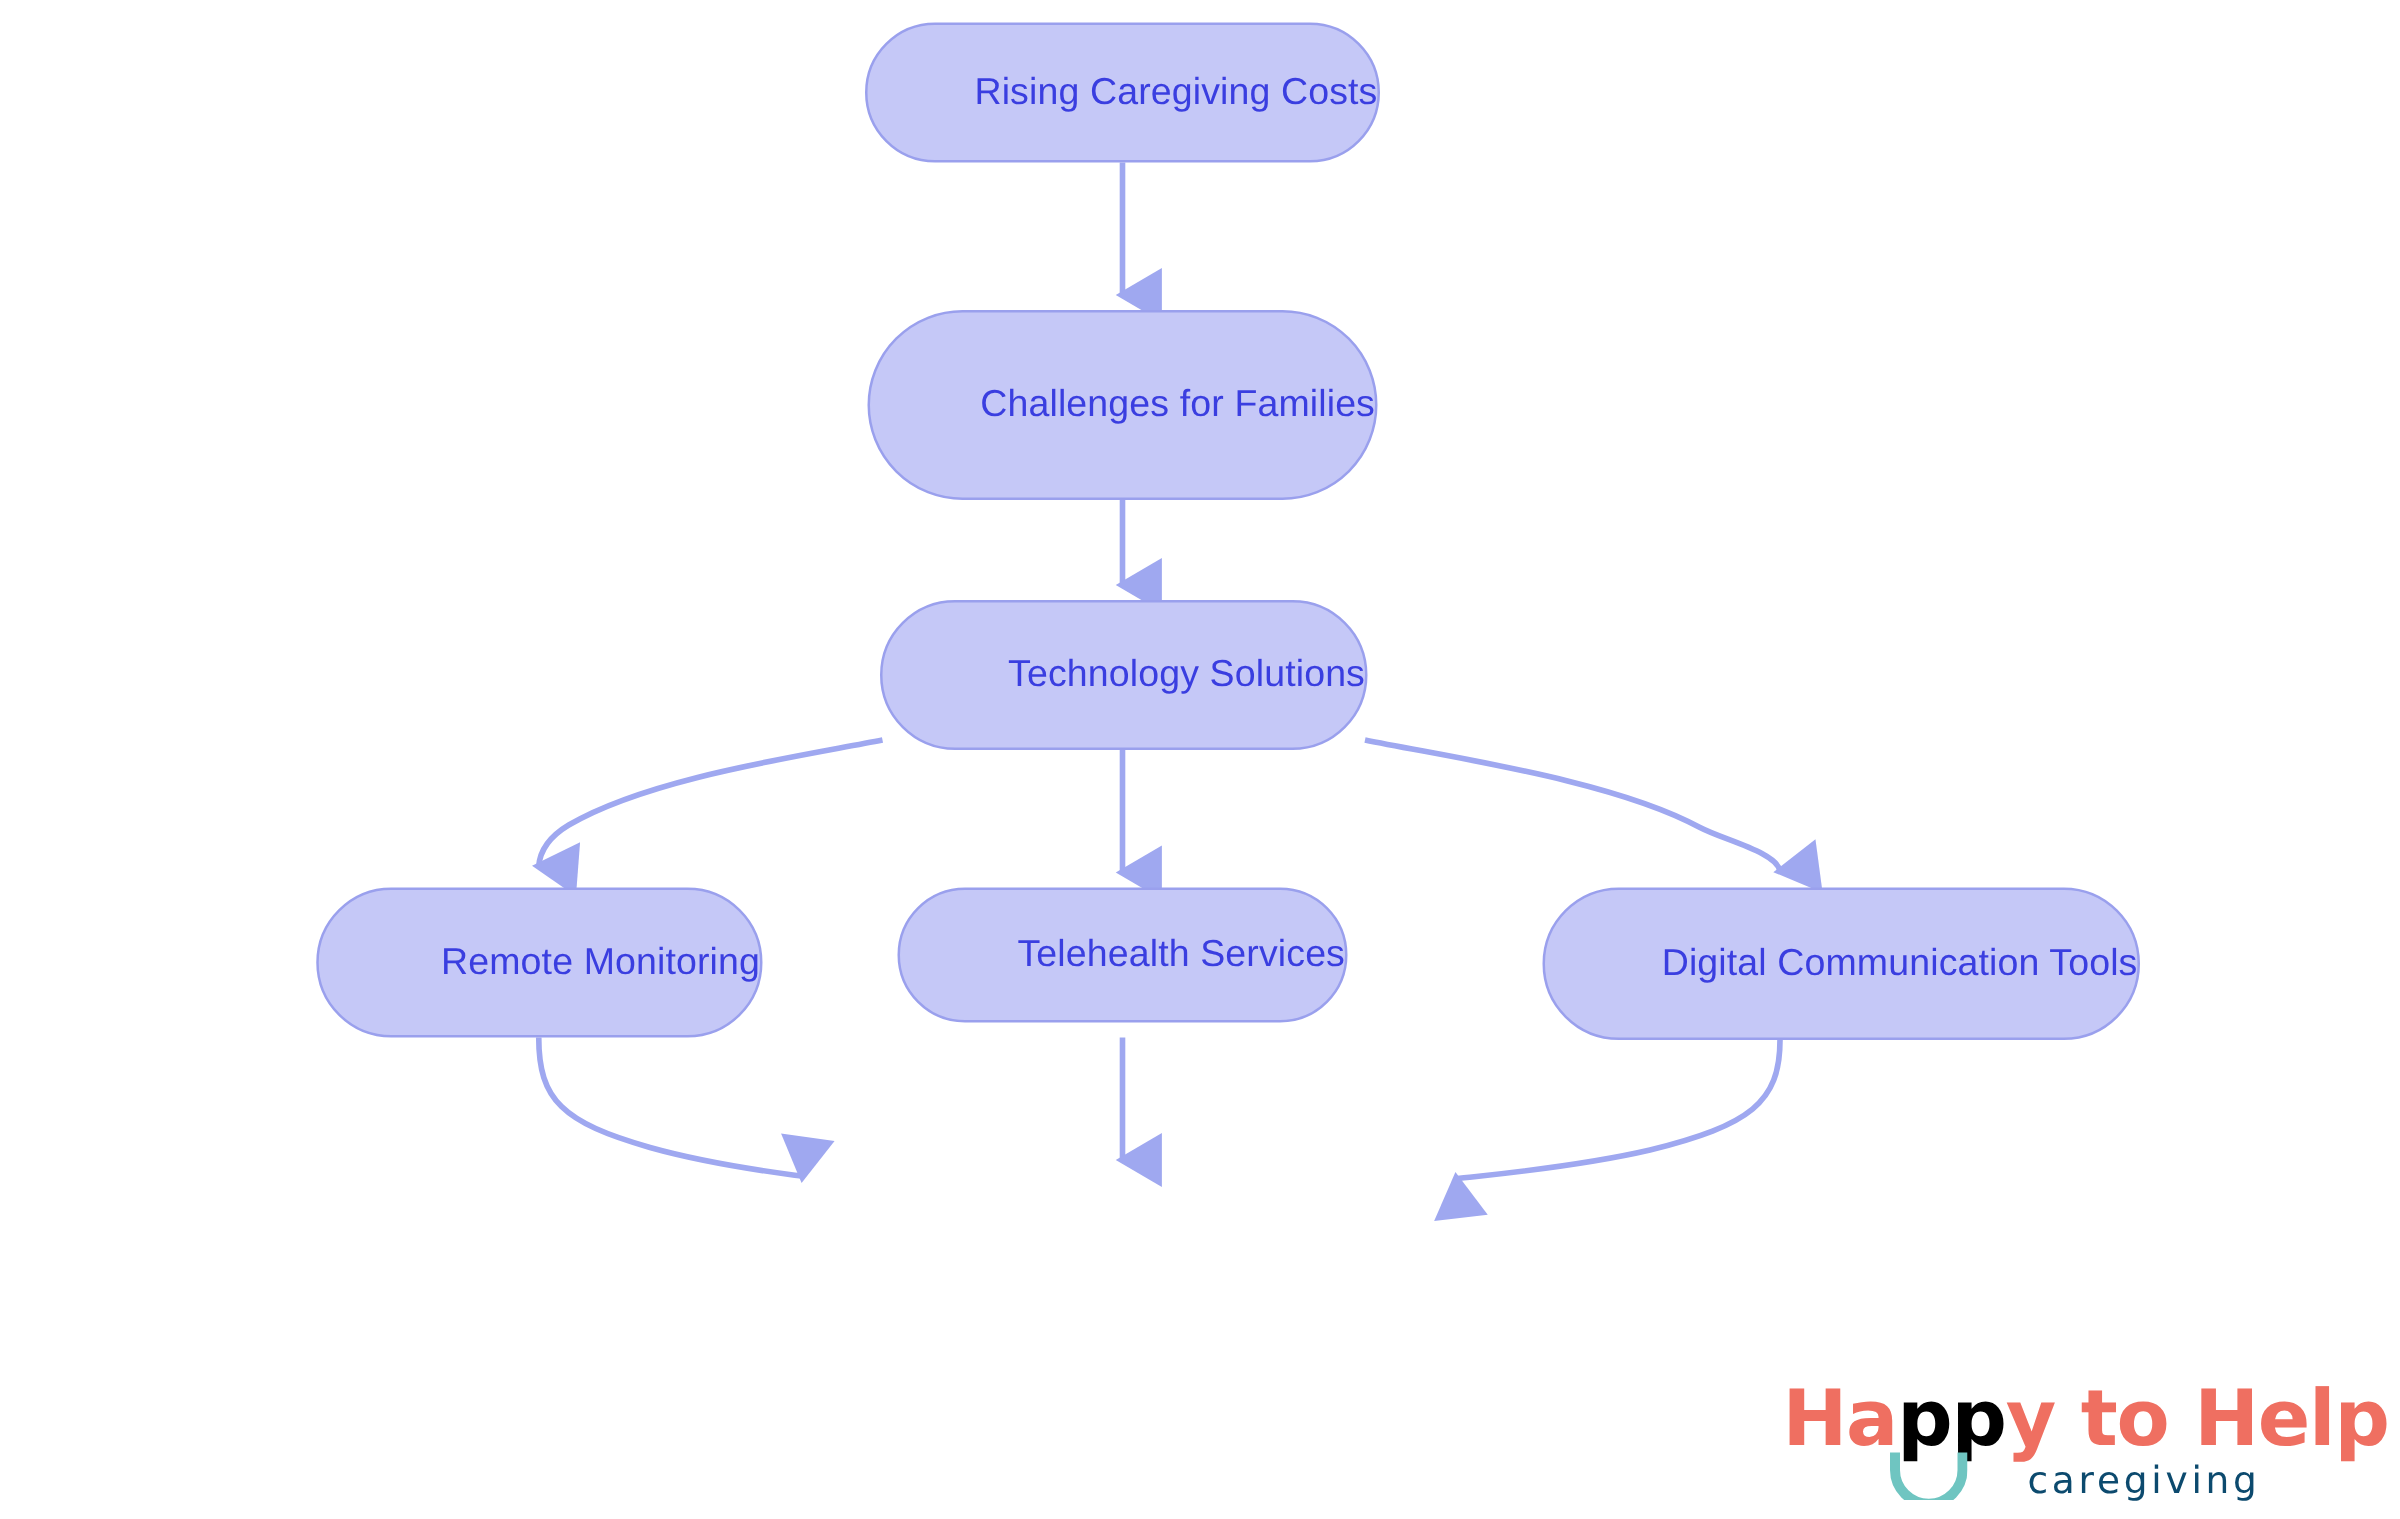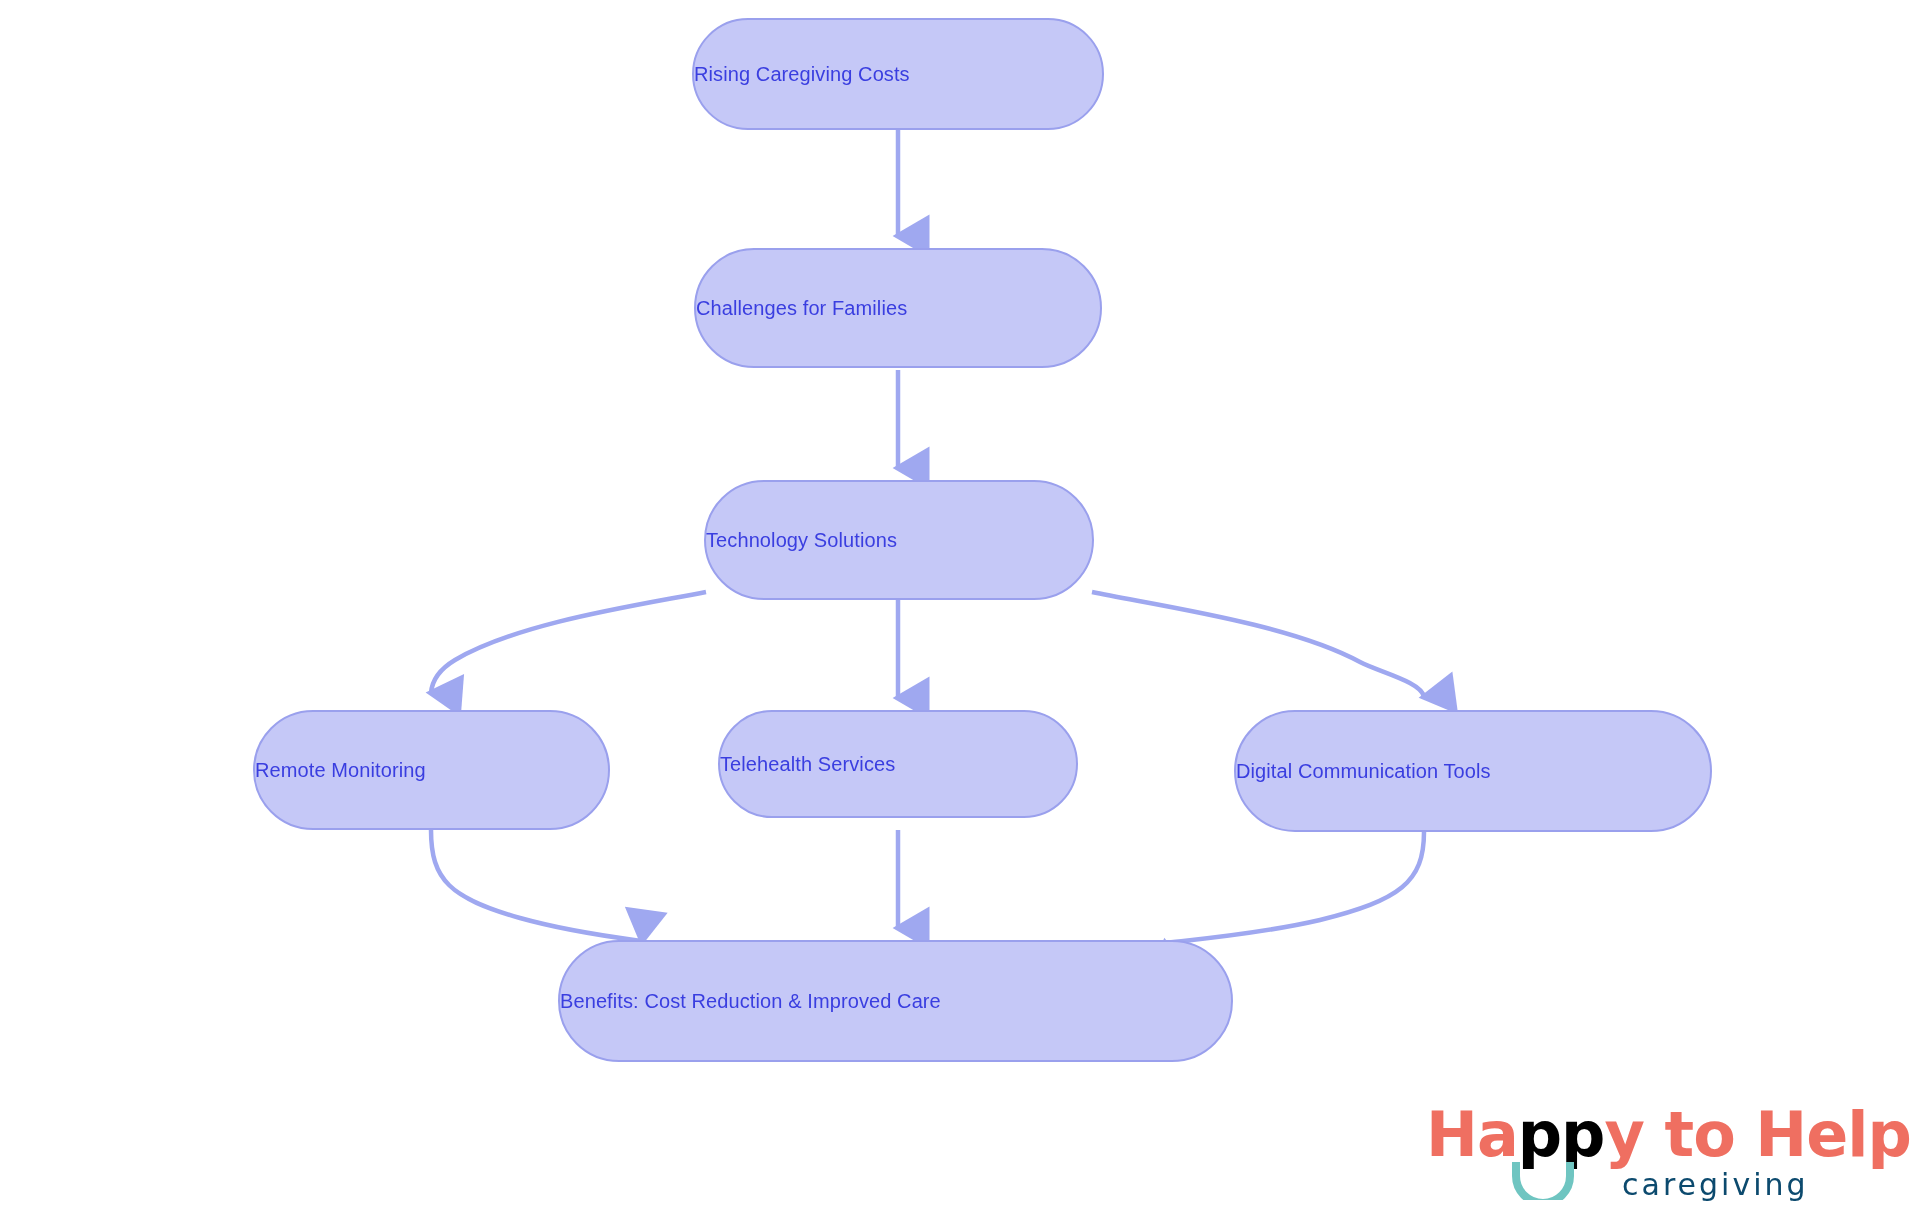--- a/index.html
+++ b/index.html
@@ -26,23 +26,23 @@
     pointer-events: none;
   }
   .node {
     position: absolute;
     box-sizing: border-box;
     background: #c5c8f7;
     border: 2px solid #9aa0ed;
     border-radius: 999px;
     display: flex;
     align-items: center;
-    justify-content: flex-start;
+    justify-content: flex-end;
     color: #3a3ee0;
-    font-size: 20px;
+    font-size: 30px;
     font-family: "Liberation Sans", sans-serif;
     font-weight: 400;
     letter-spacing: 0.1px;
     white-space: nowrap;
   }
   .node-label {
     color: #3a3ee0;
     line-height: 1;
   }
 
@@ -112,43 +112,40 @@
 
     <path d="M898,830 L898,928" fill="none" stroke="#9fa8f0" stroke-width="4.5" marker-end="url(#arrow-down)"></path>
 
     <path d="M1424,832 C1424,882 1400,900 1320,920 C1260,934 1190,940 1165,943" fill="none" stroke="#9fa8f0" stroke-width="4.5" marker-end="url(#arrow-down)"></path>
   </svg>
 
   <div class="node" style="left:692px; top:18px; width:412px; height:112px;">
     <span class="node-label">Rising Caregiving Costs</span>
   </div>
 
-  <div class="node" style="left:694px; top:248px; width:408px; height:120px;">
+  <div class="node" style="left:694px; top:248px; width:408px; height:152px;">
     <span class="node-label">Challenges for Families</span>
   </div>
 
   <div class="node" style="left:253px; top:710px; width:357px; height:120px;">
     <span class="node-label">Remote Monitoring</span>
   </div>
 
   <div class="node" style="left:704px; top:480px; width:390px; height:120px;">
     <span class="node-label">Technology Solutions</span>
   </div>
 
   <div class="node" style="left:718px; top:710px; width:360px; height:108px;">
     <span class="node-label">Telehealth Services</span>
   </div>
 
   <div class="node" style="left:1234px; top:710px; width:478px; height:122px;">
     <span class="node-label">Digital Communication Tools</span>
   </div>
 
-  <div class="node" style="left:558px; top:940px; width:675px; height:122px;">
-    <span class="node-label">Benefits: Cost Reduction &amp; Improved Care</span>
-  </div>
 
   <div id="logo">
     <div class="logo-wordmark"><span class="logo-coral">Ha</span><span class="logo-teal">pp</span><span class="logo-coral">y to Help</span></div>
 
     <svg id="logo-smile" viewBox="0 0 62 40">
       <path d="M4,2 L4,16 A27,27 0 0 0 58,16 L58,2" fill="none" stroke="#6fc5c1" stroke-width="8" stroke-linecap="butt"></path>
     </svg>
 
     <div id="logo-sub">caregiving</div>
   </div>

